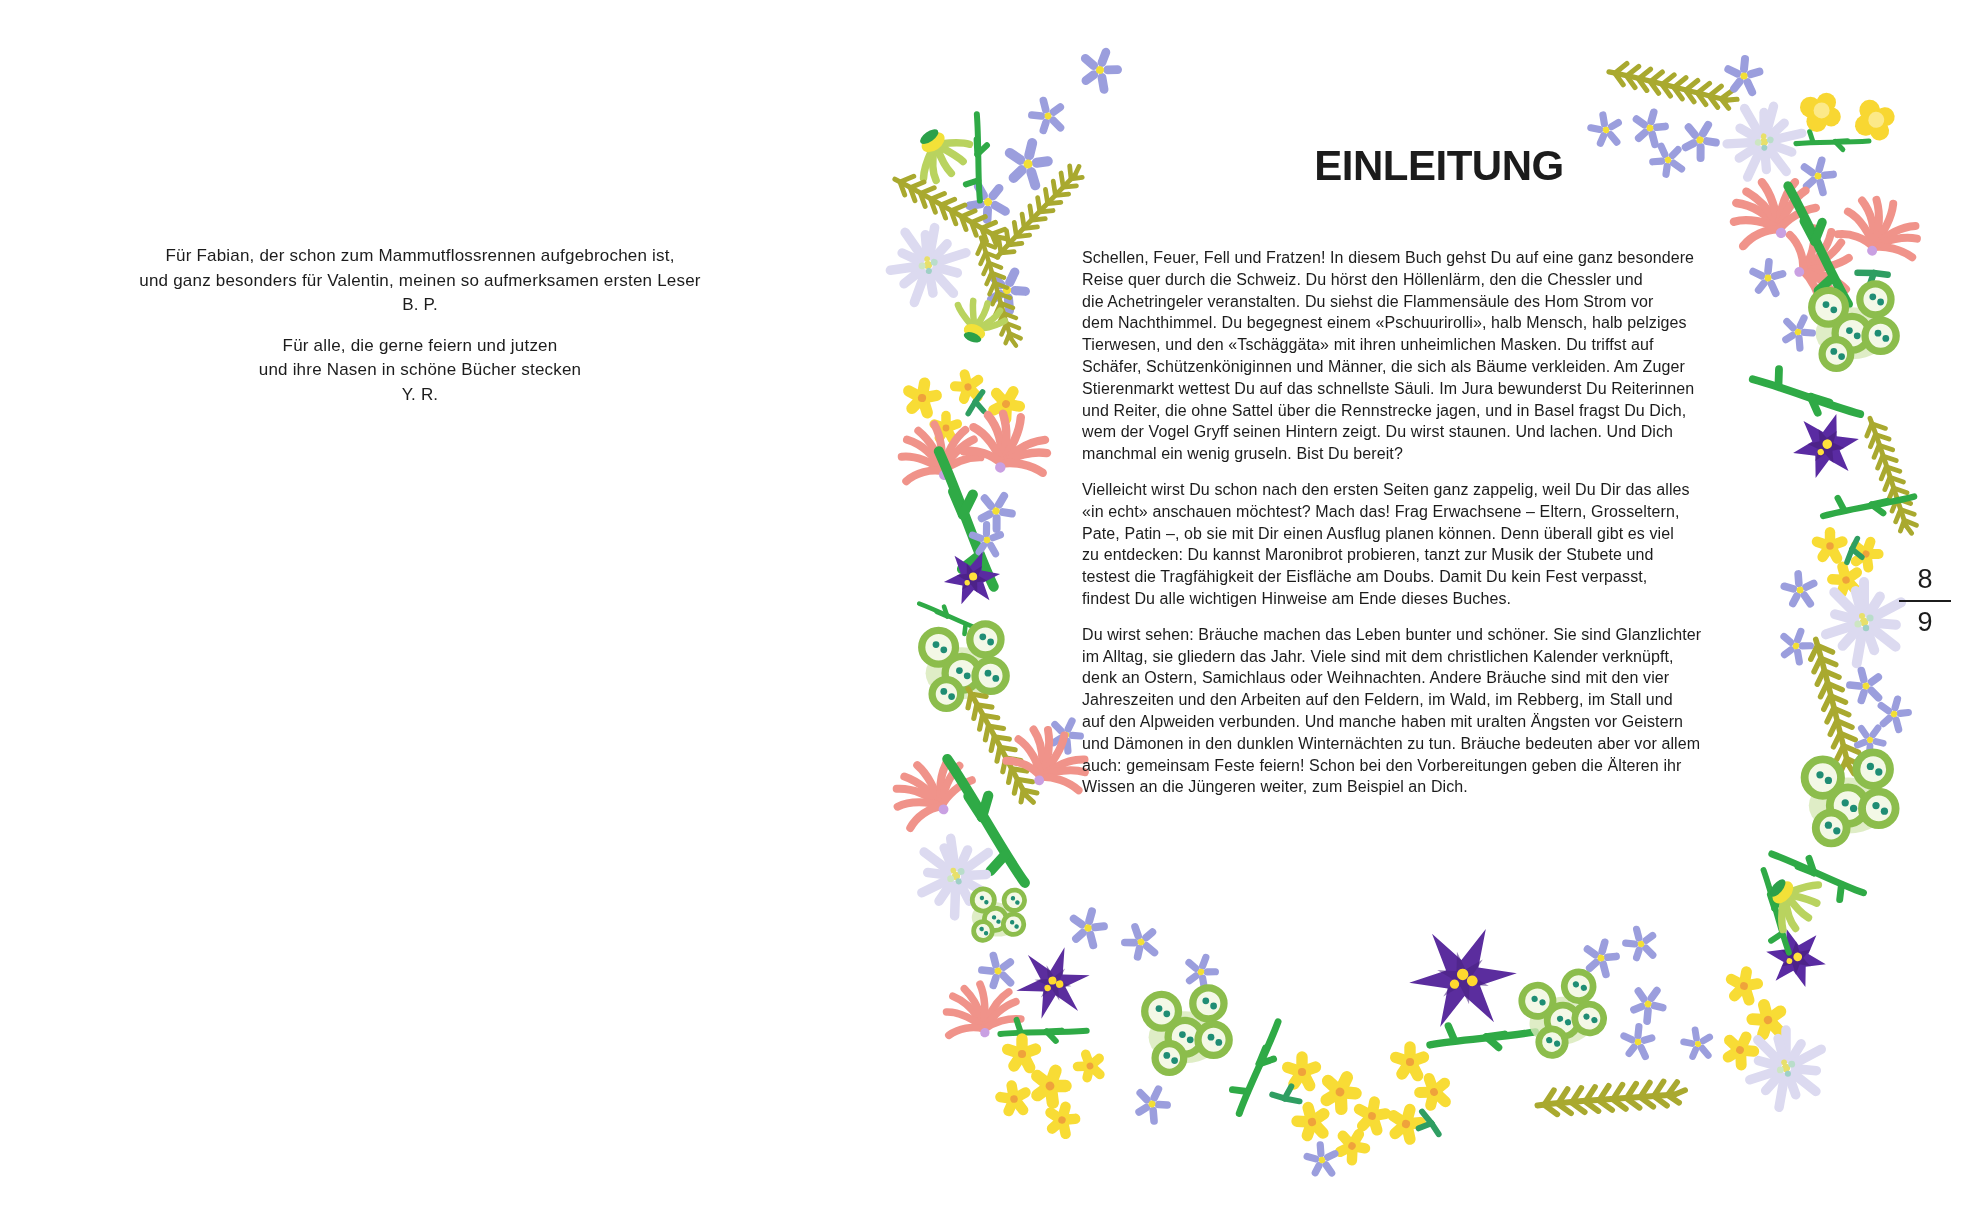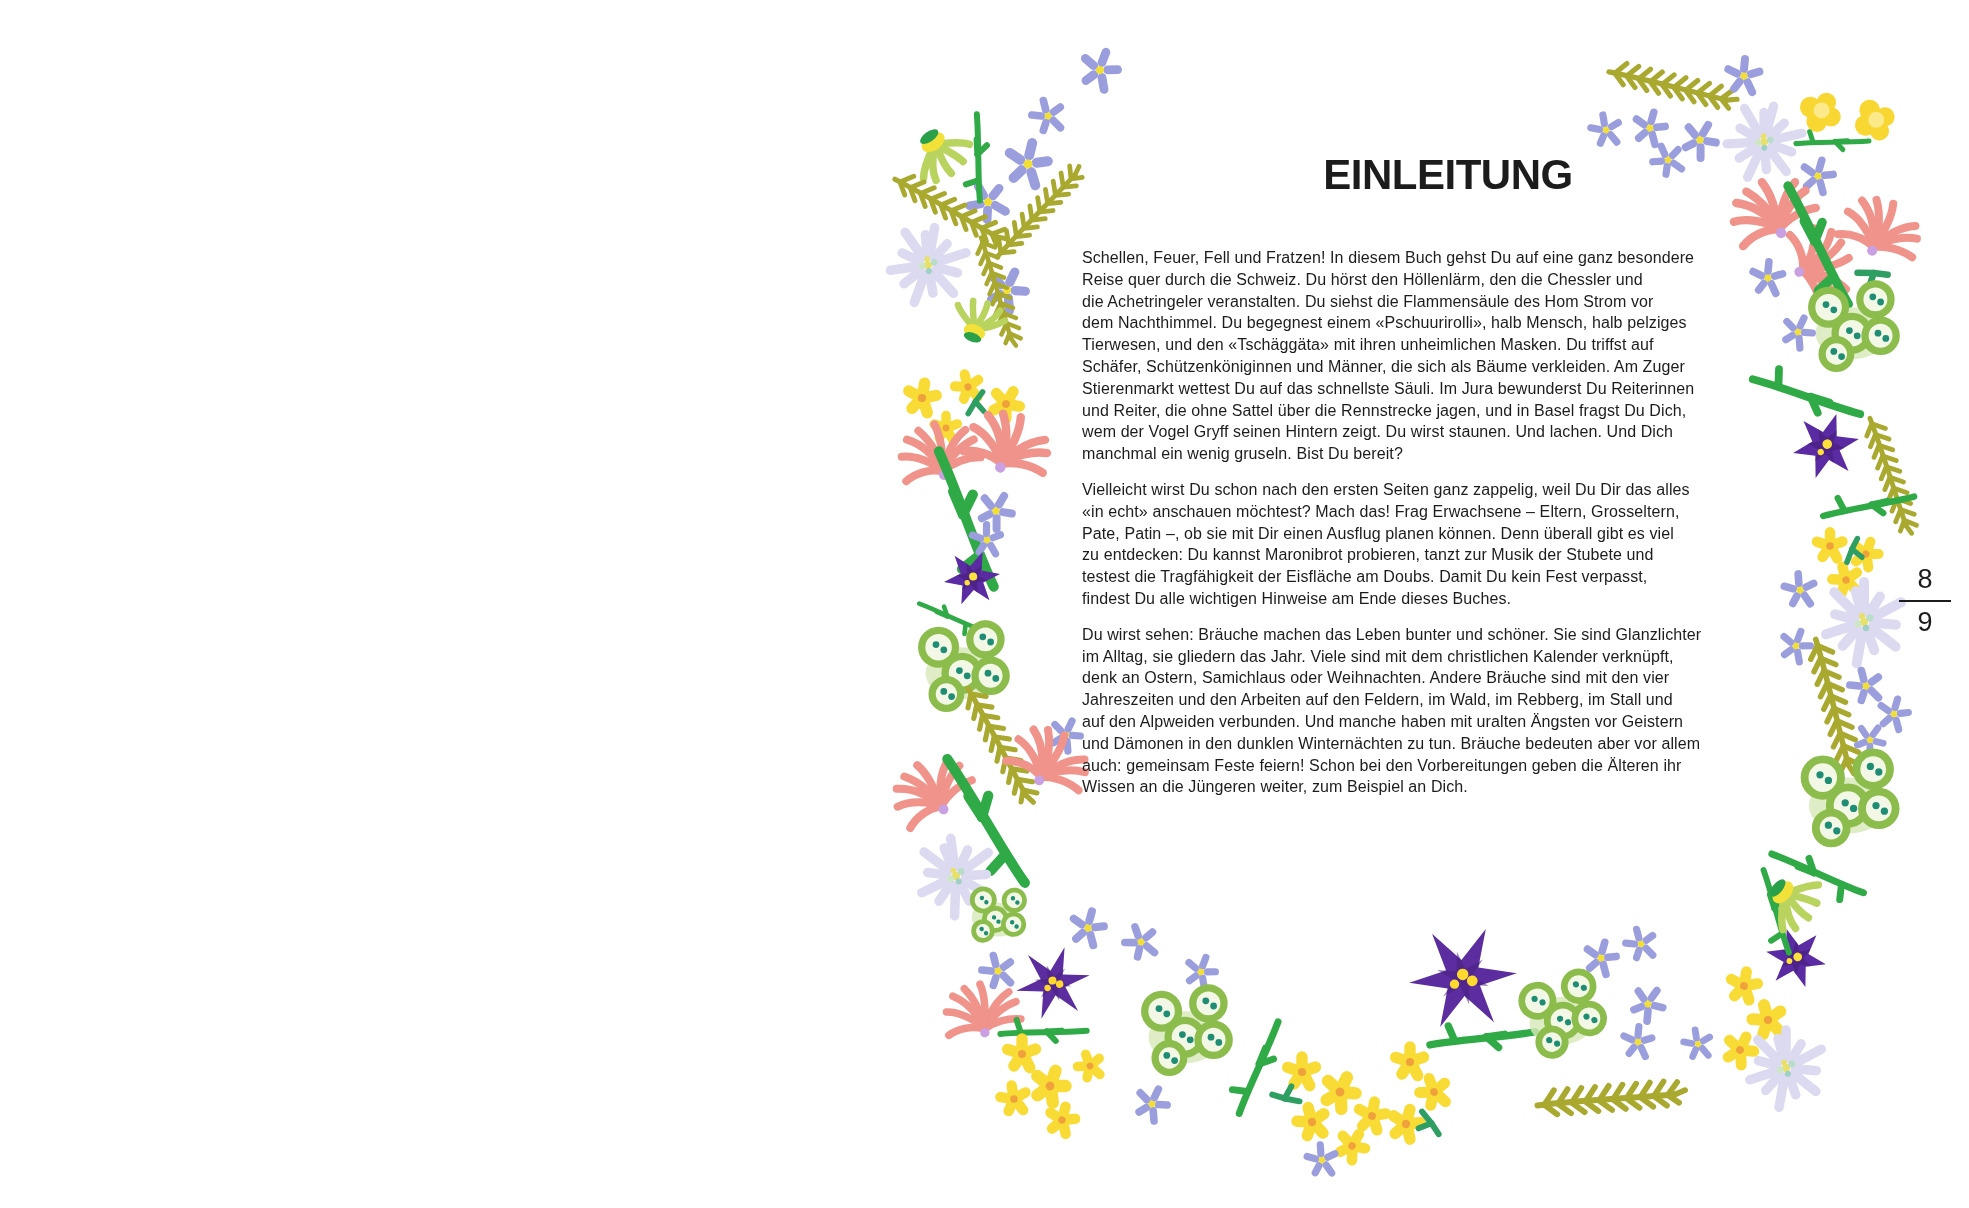--- a/index.html
+++ b/index.html
@@ -7,21 +7,21 @@
     position:relative; width:1969px; height:1208px; background:#ffffff;
     overflow:hidden; font-family:"Liberation Sans", sans-serif; color:#1c1c1c;
   }
   .wreath-svg { position:absolute; left:0; top:0; width:1969px; height:1208px; pointer-events:none; }
   .dedication {
     position:absolute; left:105px; top:244px; width:630px;
     text-align:center; font-size:17px; line-height:24.5px; letter-spacing:.2px;
   }
   .dedication p { margin:0 0 16px 0; white-space:pre-line; }
   .page-title {
-    position:absolute; left:1082px; top:135px; width:700px; margin:16px;
+    position:absolute; left:1082px; top:135px; width:700px; margin:7px;
     text-align:center; font-size:42px; font-weight:bold; letter-spacing:-.5px;
   }
   .body-text {
     position:absolute; left:1082px; top:247px; width:745px;
     font-size:16px; line-height:21.8px; letter-spacing:.1px;
   }
   .body-text p { margin:0 0 14px 0; white-space:pre-line; }
   .pagenum {
     position:absolute; left:1897px; top:566px; width:56px;
     text-align:center; font-size:27px; line-height:1;
@@ -280,20 +280,26 @@
         <use href="#f-lilac" xlink:href="#f-lilac" transform="translate(1866 686) rotate(-20) scale(0.95)"></use>
         <use href="#f-lilac" xlink:href="#f-lilac" transform="translate(1894 714) rotate(10) scale(0.9)"></use>
         <use href="#f-lilac" xlink:href="#f-lilac" transform="translate(1870 740) rotate(30) scale(0.85)"></use>
         <use href="#f-cluster" xlink:href="#f-cluster" transform="translate(1848 800) rotate(0) scale(2.8)"></use>
         <use href="#f-stem" xlink:href="#f-stem" transform="translate(1818 874) rotate(-120) scale(1.5)"></use>
       </g>
   </svg>
 
   <section class="page-left">
     <div class="dedication">
+      <p>Für Fabian, der schon zum Mammutflossrennen aufgebrochen ist,
+und ganz besonders für Valentin, meinen so aufmerksamen ersten Leser
+B. P.</p>
+      <p>Für alle, die gerne feiern und jutzen
+und ihre Nasen in schöne Bücher stecken
+Y. R.</p>
     </div>
   </section>
 
   <section class="page-right">
     <h1 class="page-title">EINLEITUNG</h1>
 
     <div class="body-text">
       <p>Schellen, Feuer, Fell und Fratzen! In diesem Buch gehst Du auf eine ganz besondere
 Reise quer durch die Schweiz. Du hörst den Höllenlärm, den die Chessler und
 die Achetringeler veranstalten. Du siehst die Flammensäule des Hom Strom vor

